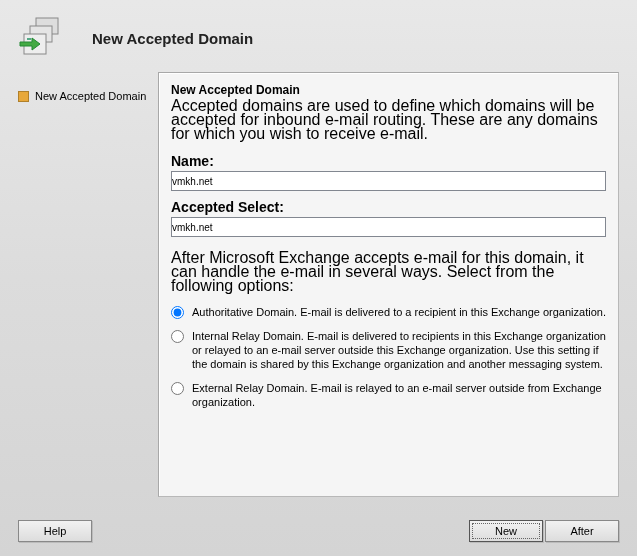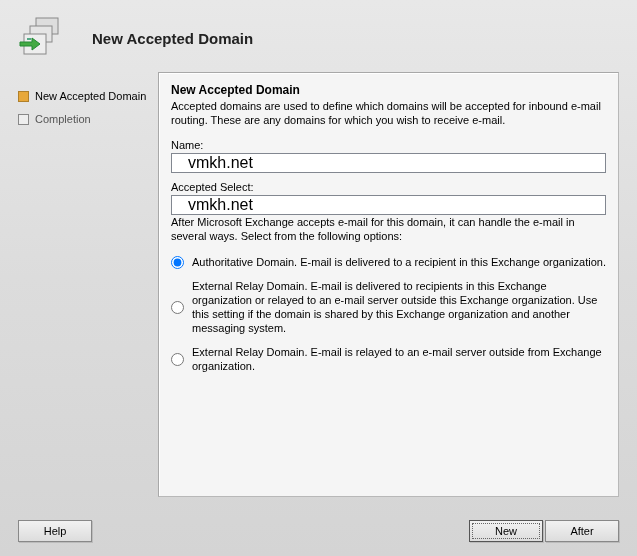--- a/index.html
+++ b/index.html
@@ -69,44 +69,46 @@
       border-left-color: #a8a8a8;
       padding: 10px 12px;
       box-shadow: inset 1px 1px 0 #fff;
     }
     .section-title {
       font-size: 12px;
       font-weight: bold;
       margin-bottom: 2px;
     }
     .desc {
-      font-size: 11px;
+      font-size: 16px;
       margin-bottom: 12px;
       line-height: 14px;
     }
     .field-label {
-      font-size: 11px;
+      font-size: 14px;
       margin-bottom: 2px;
       margin-top: 8px;
+      font-weight: bold;
     }
     input[type="text"] {
       width: 100%;
       height: 20px;
       border: 1px solid #828790;
-      padding: 1px 16px;
+      padding: 1px 0;
       font-family: Tahoma, sans-serif;
-      font-size: 16px;
+      font-size: 10px;
       background: #fff;
     }
     .options-intro {
+      margin-top: 14px;
       line-height: 14px;
     }
     .radio-option {
       display: flex;
-      align-items: center;
+      align-items: flex-start;
       margin-top: 10px;
     }
     .radio-option input[type="radio"] {
       margin-top: 1px;
       margin-right: 8px;
       flex-shrink: 0;
     }
     .radio-option label {
       line-height: 14px;
       cursor: default;
@@ -158,24 +160,20 @@
   </div>
   <div class="header-title">New Accepted Domain</div>
 </div>
 
 <div class="main-area">
   <div class="sidebar">
     <div class="step active">
       <div class="step-box"></div>
       <div class="step-label">New Accepted Domain</div>
     </div>
-    <div class="step">
-      <div class="step-box"></div>
-      <div class="step-label">Completion</div>
-    </div>
   </div>
 
   <div class="content-panel">
     <div class="section-title">New Accepted Domain</div>
     <div class="desc">Accepted domains are used to define which domains will be accepted for inbound e-mail routing.  These are any domains for which you wish to receive e-mail.</div>
 
     <div class="field-label">Name:</div>
     <input type="text" value="vmkh.net" style="">
 
     <div class="field-label">Accepted Select:</div>
@@ -183,21 +181,21 @@
 
     <div class="desc options-intro">After Microsoft Exchange accepts e-mail for this domain, it can handle the e-mail in several ways. Select from the following options:</div>
 
     <div class="radio-option">
       <input type="radio" name="domtype" checked="" style="">
       <label>Authoritative Domain. E-mail is delivered to a recipient in this Exchange organization.</label>
     </div>
 
     <div class="radio-option">
       <input type="radio" name="domtype" style="">
-      <label>External Relay Domain. E-mail is delivered to recipients in this Exchange organization or relayed to an e-mail server outside this Exchange organization. Use this setting if the domain is shared by this Exchange organization and another messaging system.</label>
+      <label>Internal Relay Domain. E-mail is delivered to recipients in this Exchange organization or relayed to an e-mail server outside this Exchange organization. Use this setting if the domain is shared by this Exchange organization and another messaging system.</label>
     </div>
 
     <div class="radio-option">
       <input type="radio" name="domtype" style="">
       <label>External Relay Domain. E-mail is relayed to an e-mail server outside from Exchange organization.</label>
     </div>
   </div>
 </div>
 
 <div class="button-bar">

